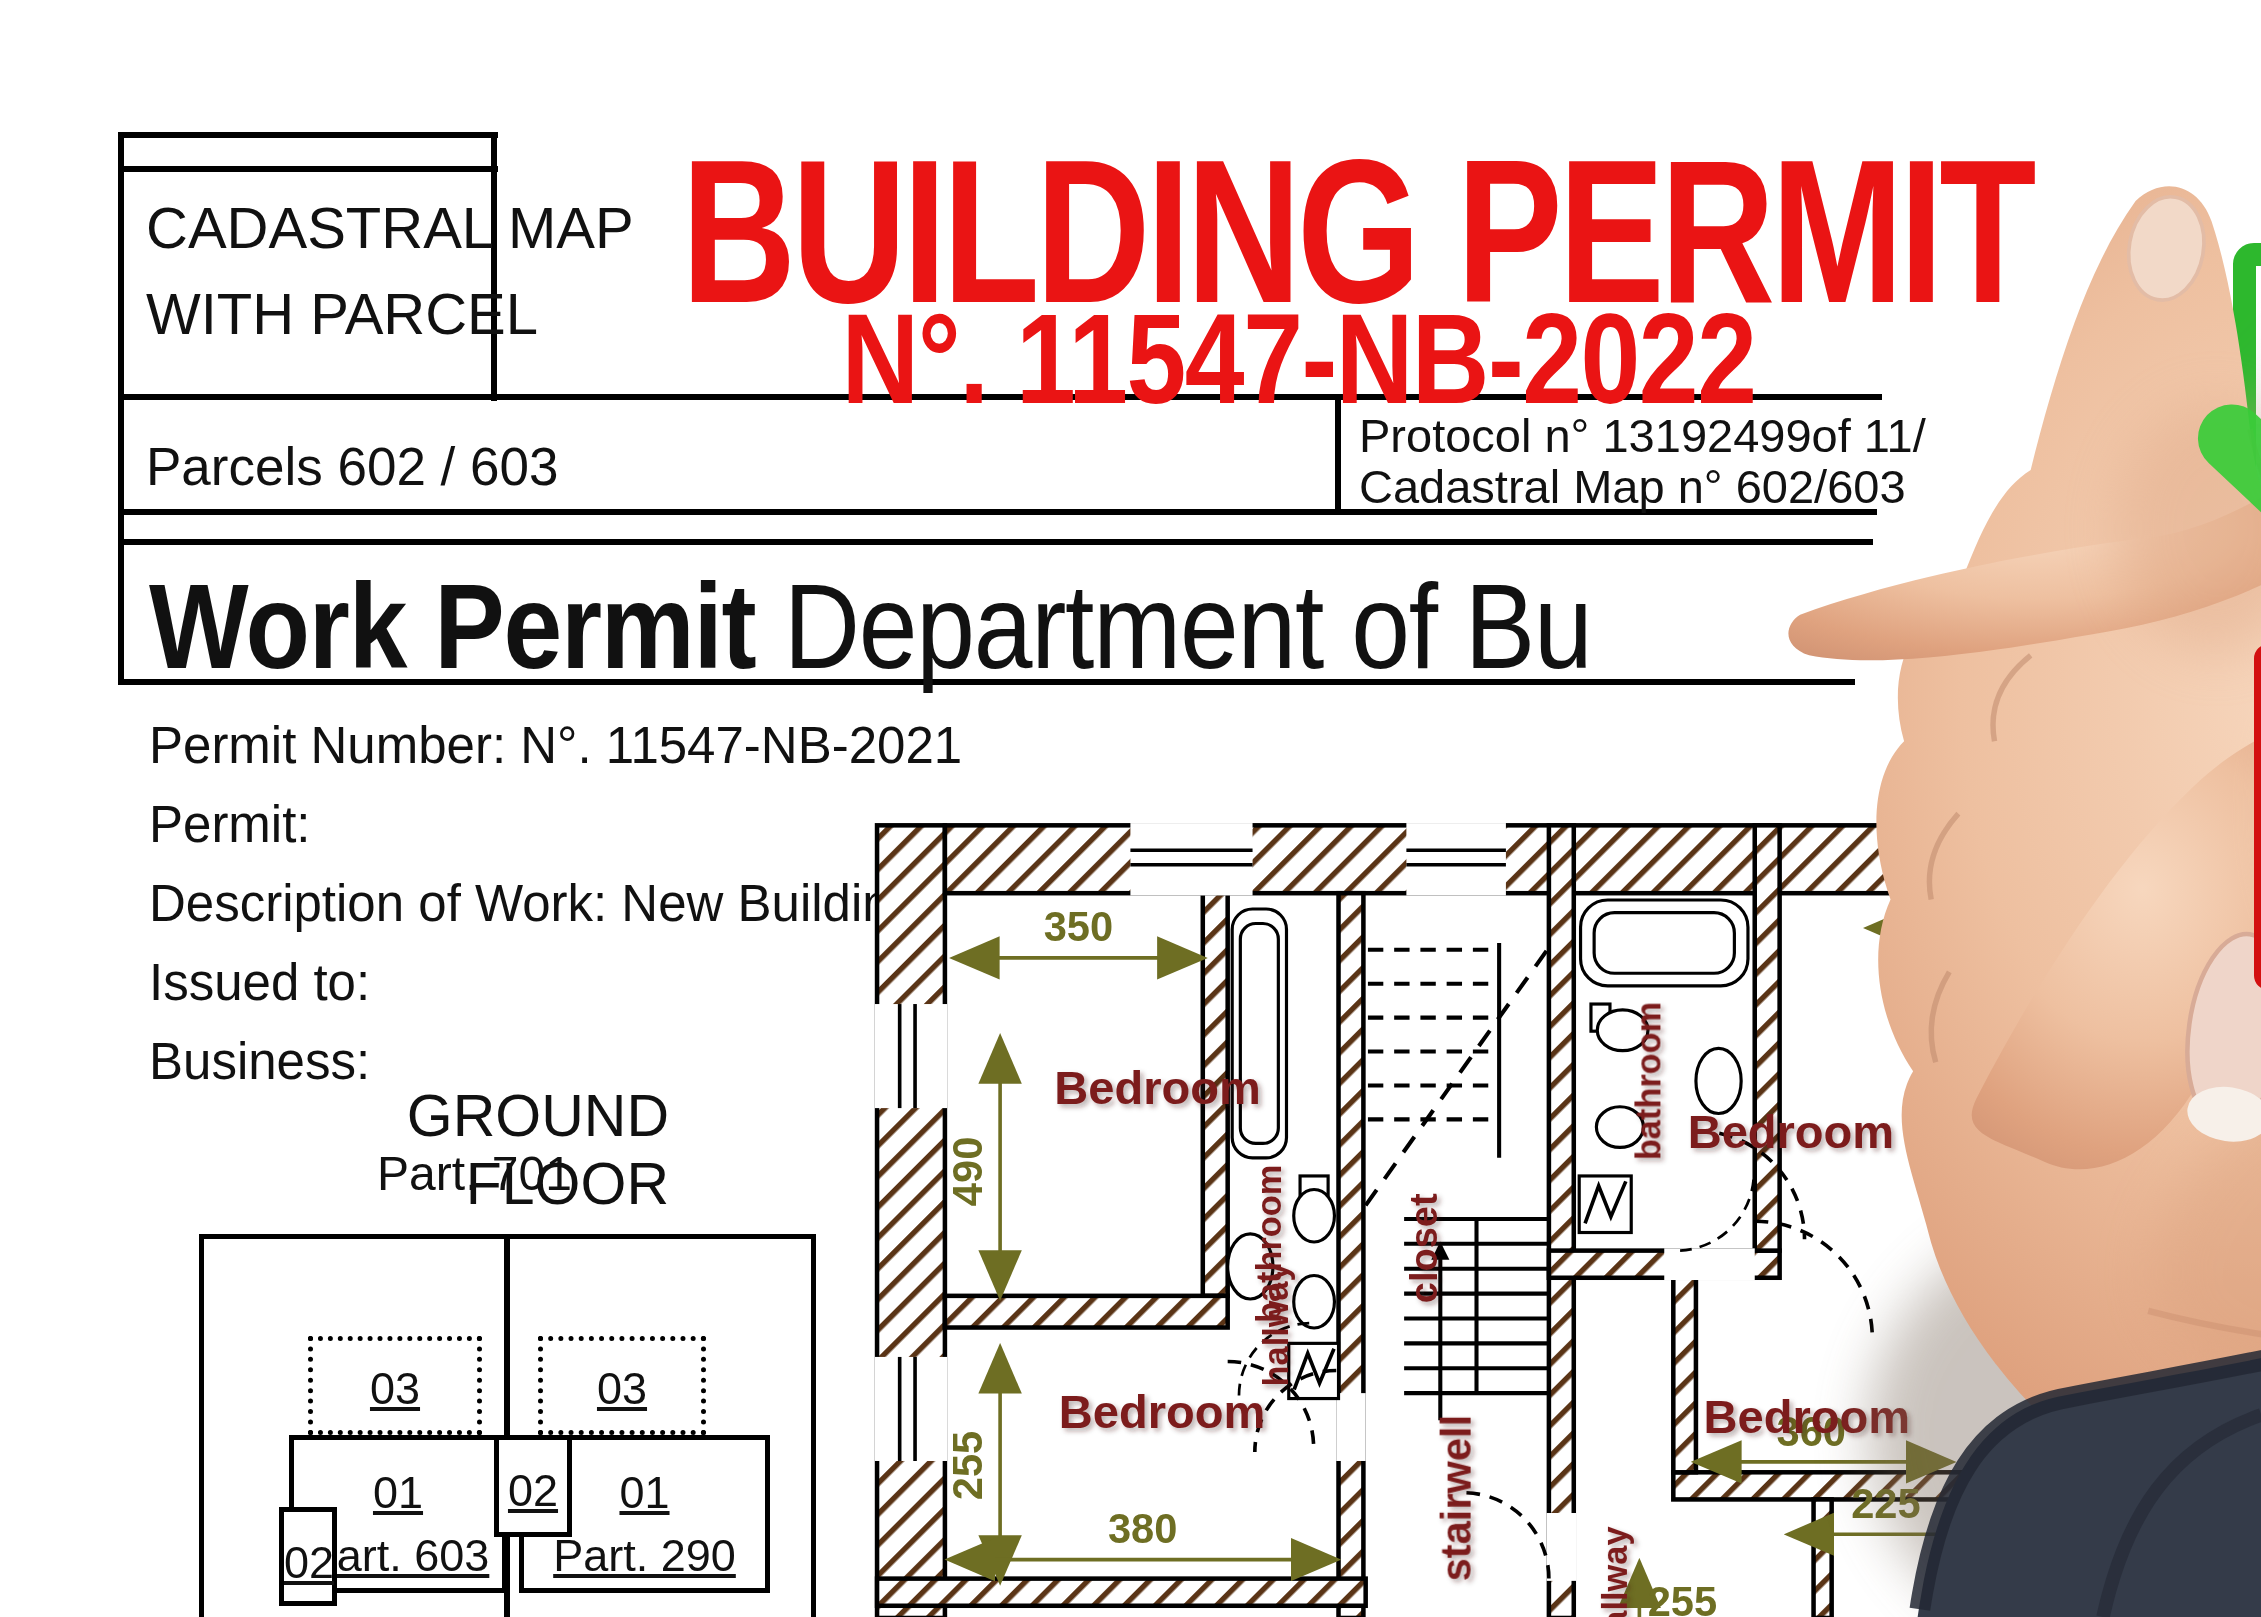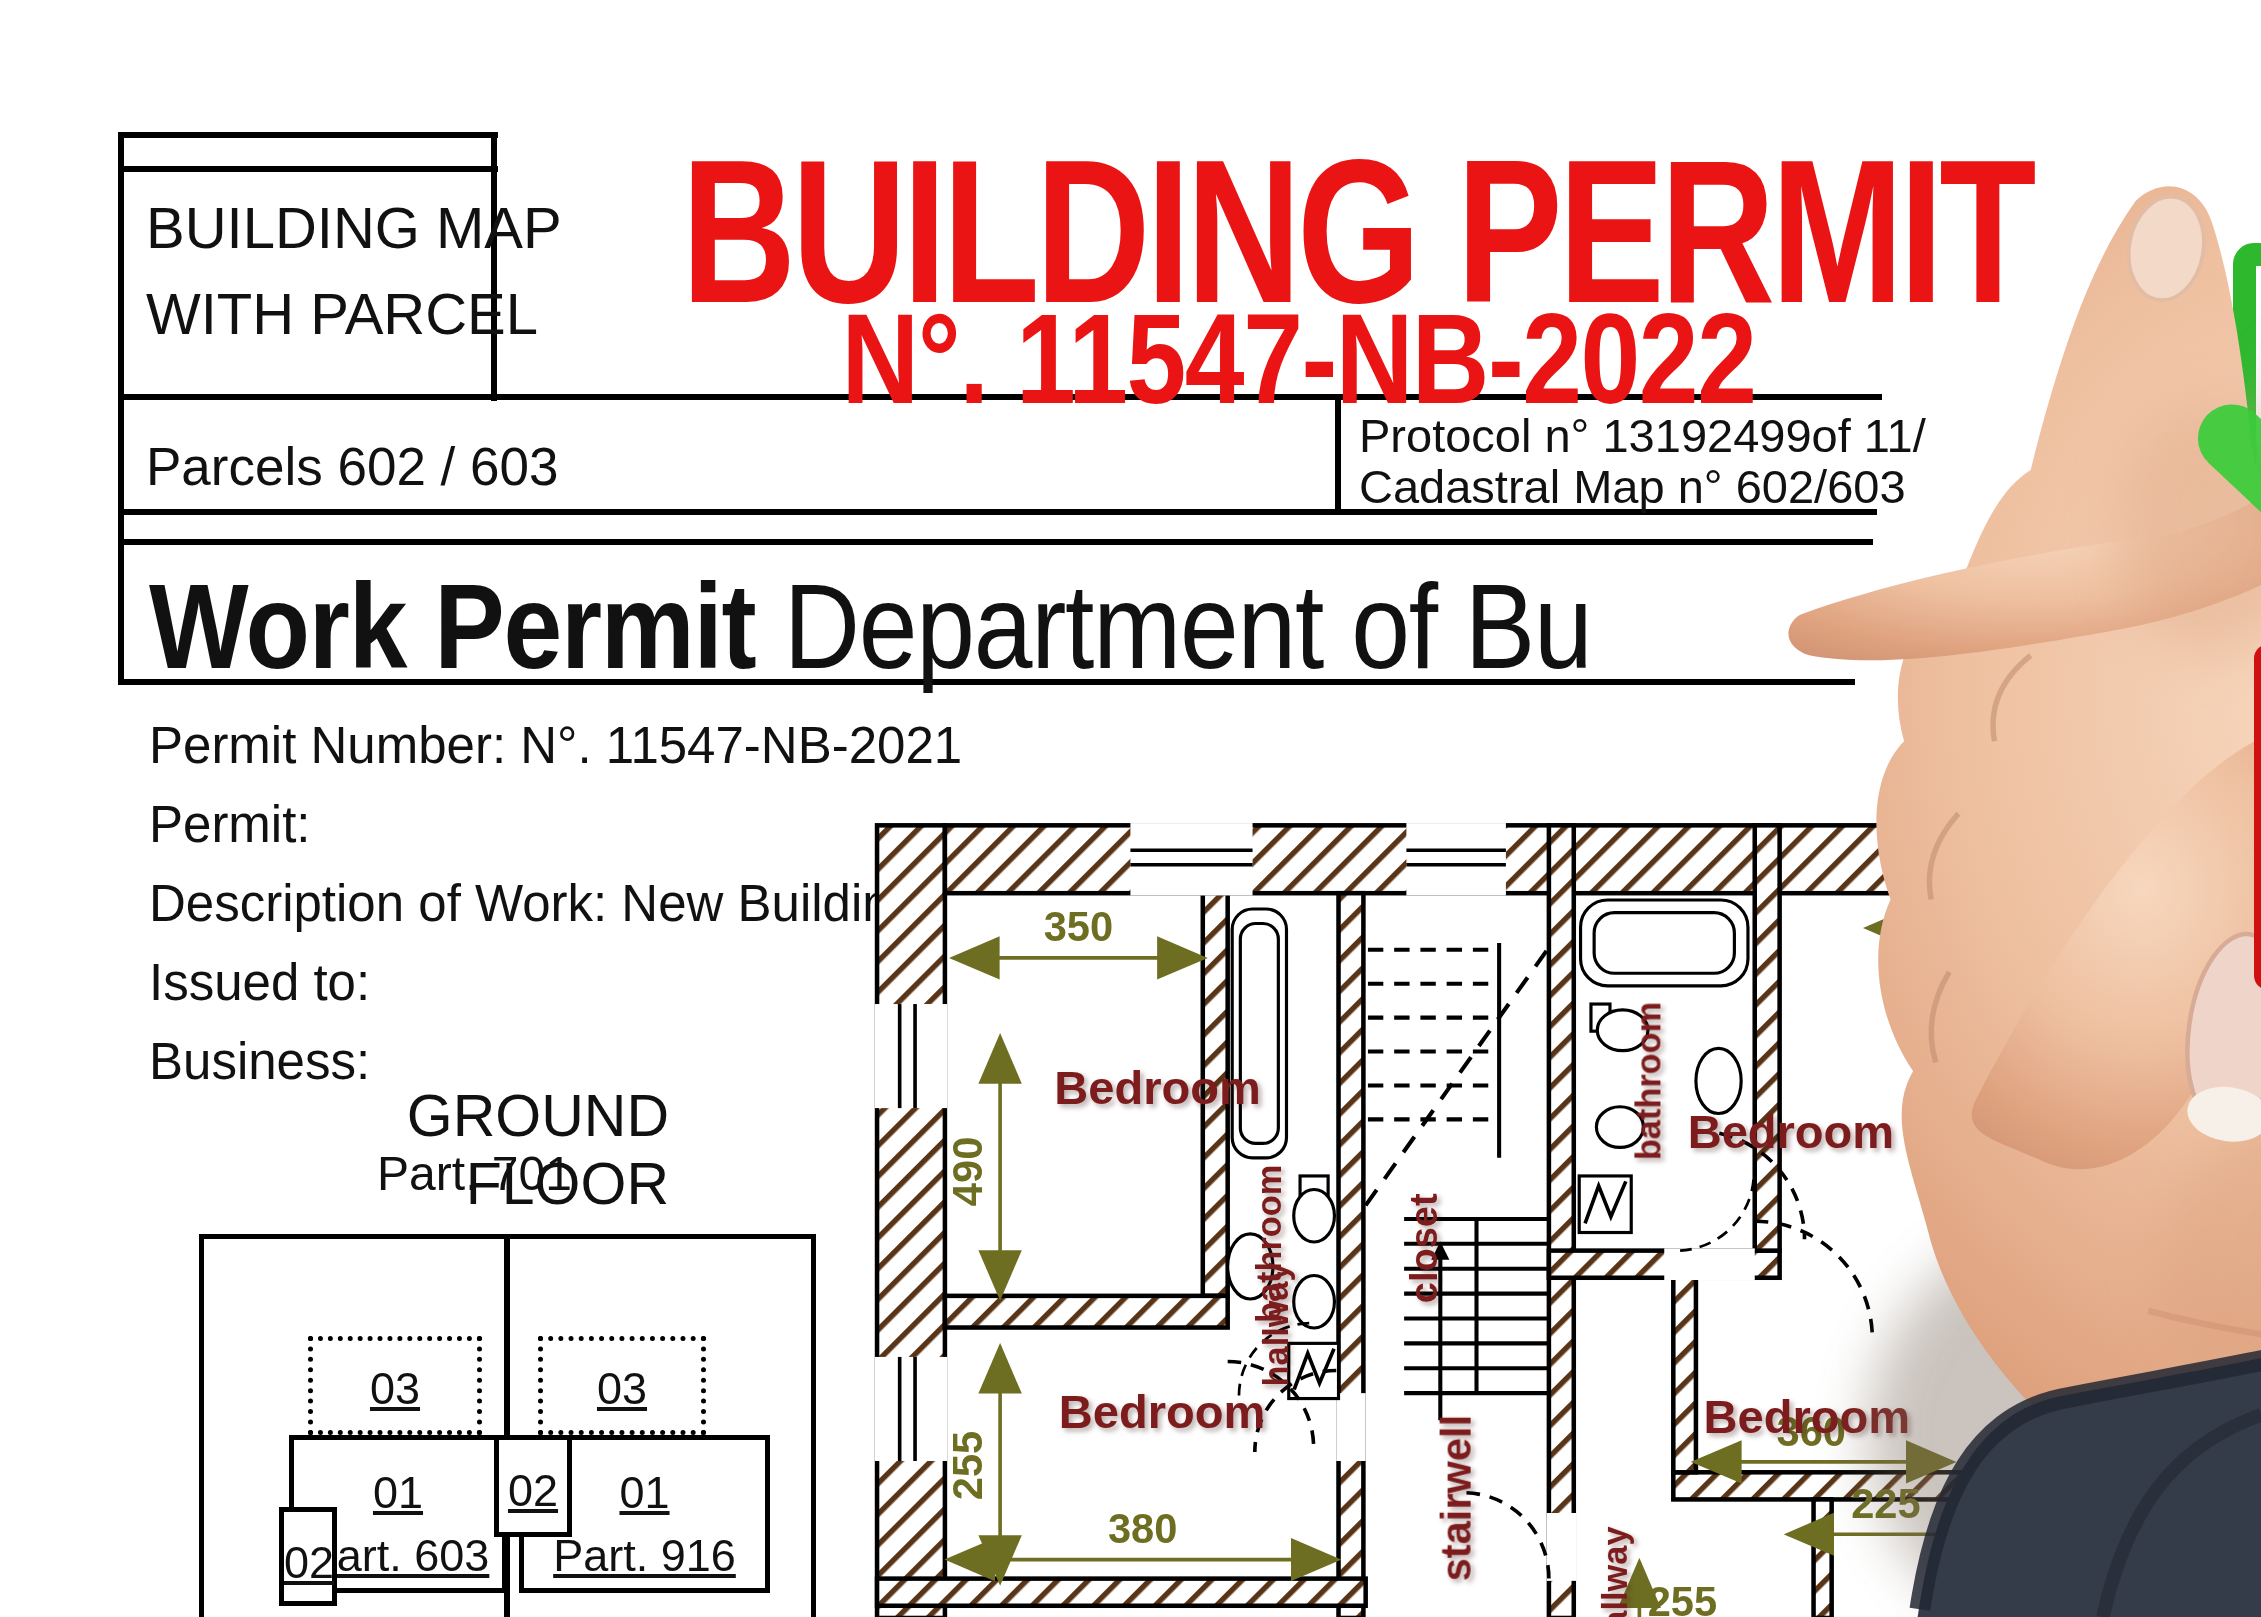--- a/index.html
+++ b/index.html
@@ -50,21 +50,21 @@
   <div class="hline z1" style="left:118px;top:166px;width:380px;"></div>
   <div class="hline z1" style="left:118px;top:394px;width:1764px;"></div>
   <div class="hline z1" style="left:118px;top:509px;width:1759px;"></div>
   <div class="hline z1" style="left:118px;top:539px;width:1755px;"></div>
   <div class="hline z1" style="left:118px;top:679px;width:1737px;"></div>
   <div class="vline z1" style="left:118px;top:132px;height:553px;"></div>
   <div class="vline z1" style="left:491px;top:132px;height:269px;"></div>
   <div class="vline z1" style="left:1335px;top:394px;height:121px;"></div>
 
   <div class="cadastral-text z1">
-    <div>BUILDING MAP</div>
+    <div>CADASTRAL MAP</div>
     <div>WITH PARCEL</div>
   </div>
   <div class="big-title z1">BUILDING PERMIT</div>
   <div class="sub-title z1">N°. 11547-NB-2022</div>
   <div class="parcels-label z1">Parcels 602 / 603</div>
   <div class="protocol-row z1">
     <span>Protocol n° 13192499</span>
     <span>of 11/</span>
   </div>
   <div class="protocol2 z1">Cadastral Map n° 602/603</div>
@@ -87,21 +87,21 @@
   </div>
   <div class="pbox dotted z1" style="left:538px;top:1336px;width:168px;height:99px;">
     <div class="plabel" style="top:22px;">03</div>
   </div>
   <div class="pbox z1" style="left:289px;top:1435px;width:218px;height:158px;">
     <div class="plabel" style="top:27px;">01</div>
     <div class="plabel" style="top:90px;">Part. 603</div>
   </div>
   <div class="pbox z1" style="left:519px;top:1435px;width:251px;height:158px;">
     <div class="plabel" style="top:27px;">01</div>
-    <div class="plabel" style="top:90px;">Part. 916</div>
+    <div class="plabel" style="top:90px;">Part. 290</div>
   </div>
   <div class="pbox white z2" style="left:494px;top:1435px;width:78px;height:102px;">
     <div class="plabel" style="top:25px;">02</div>
   </div>
   <div class="pbox white z2" style="left:279px;top:1507px;width:58px;height:99px;">
     <div class="plabel" style="top:25px;">02</div>
   </div>
 
   <svg class="z1" style="position:absolute;left:868px;top:814px;" width="1122" height="804" viewBox="0 0 2480 1777">
     <defs>

